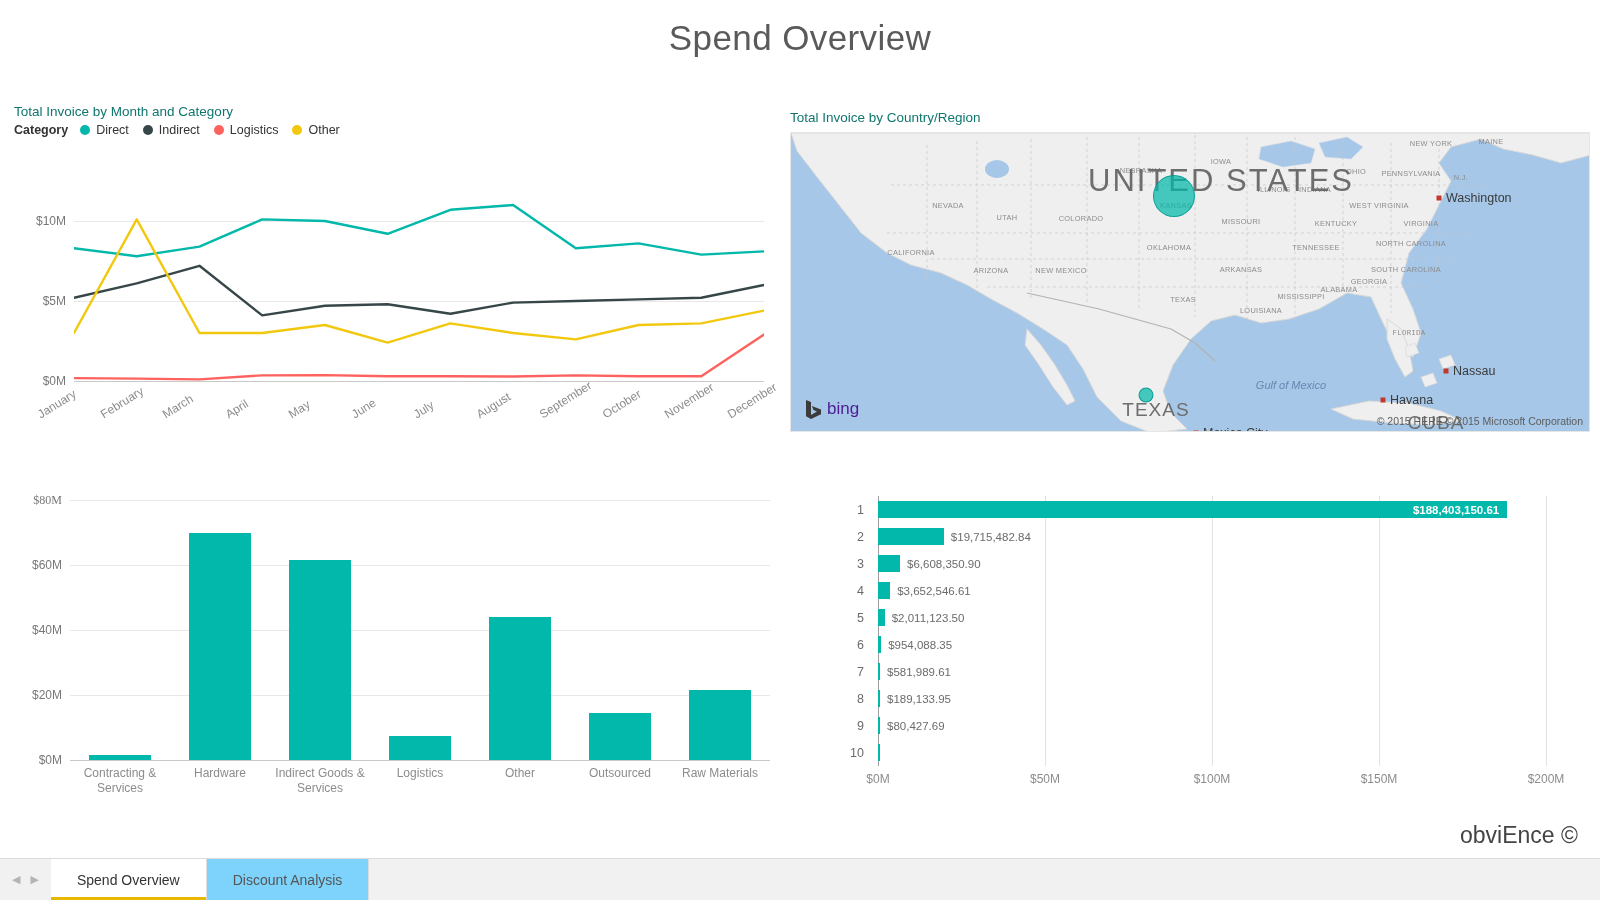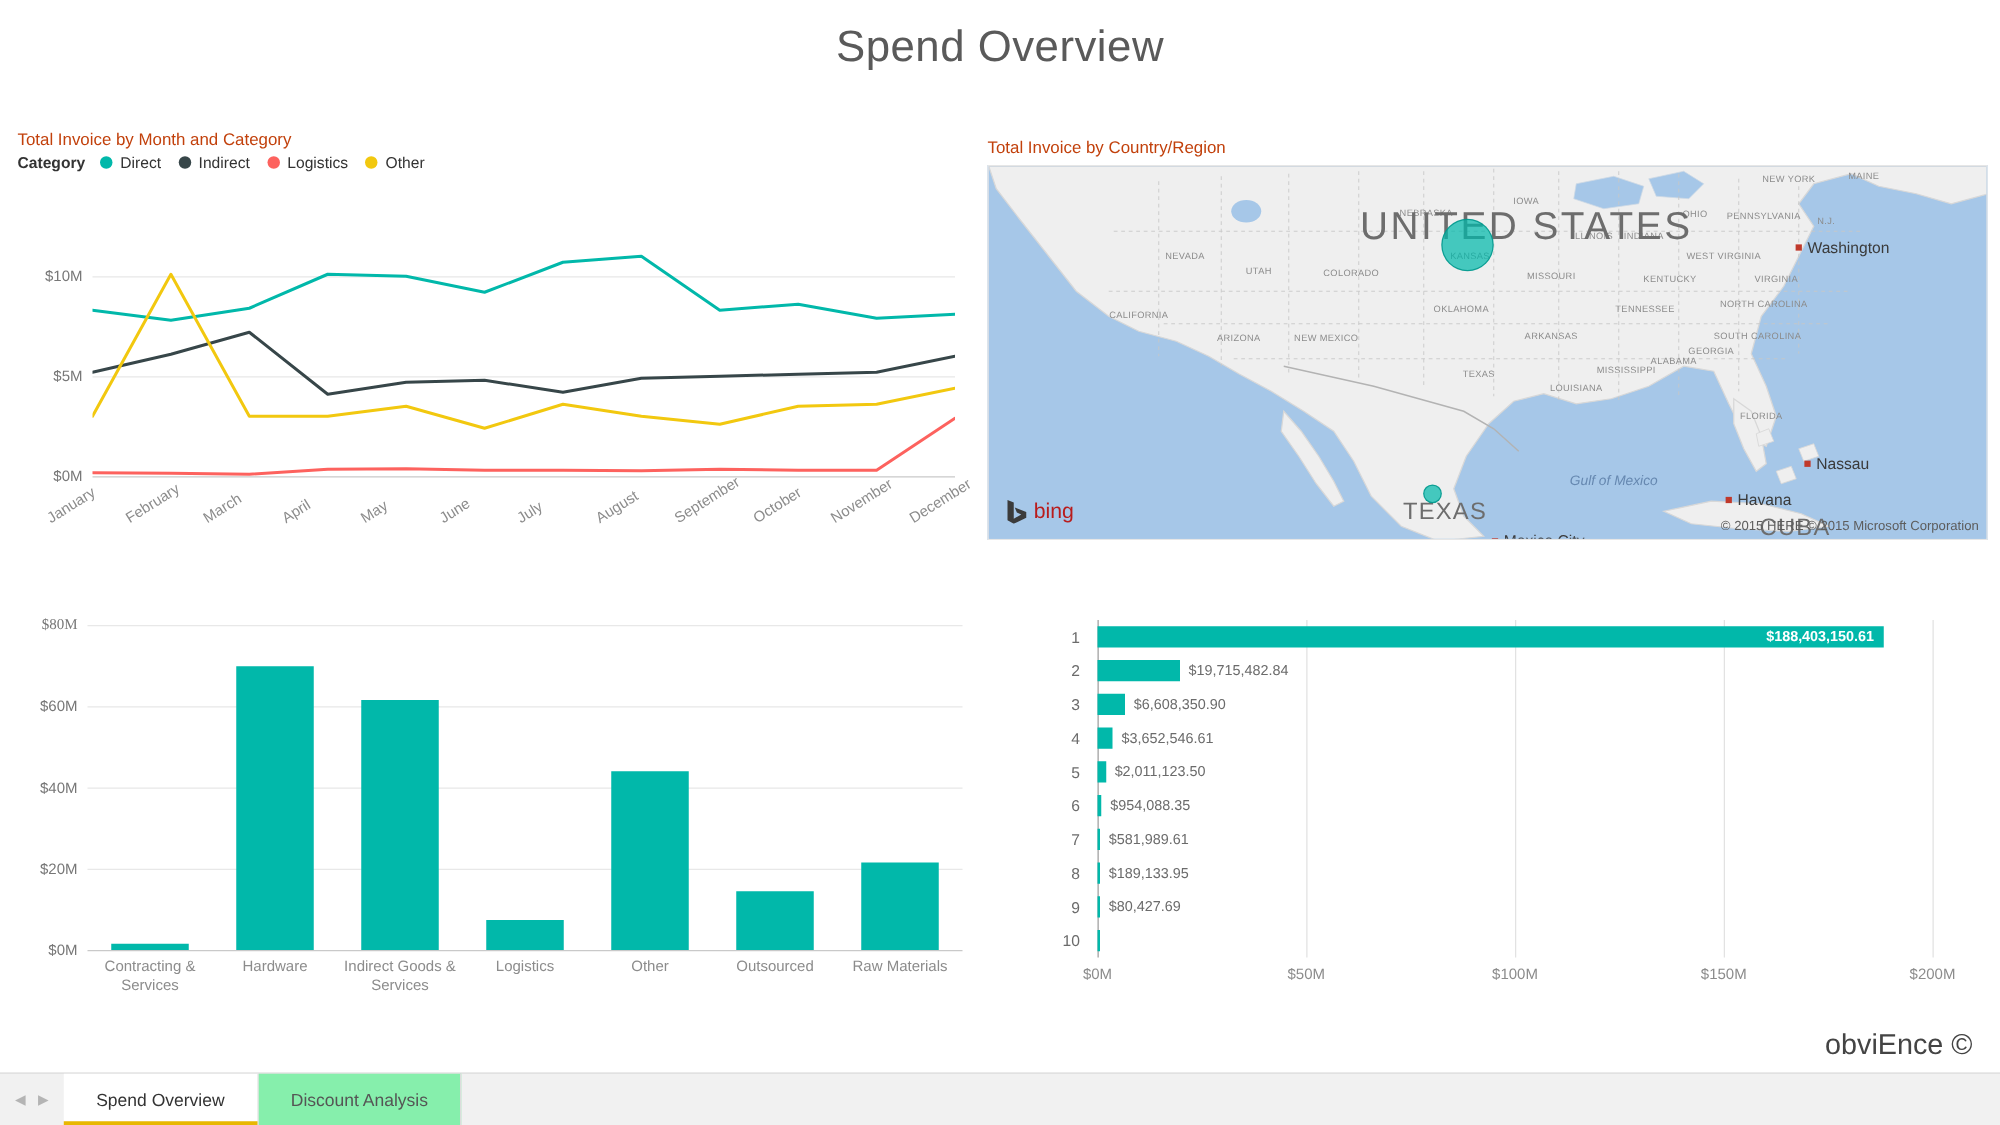--- a/index.html
+++ b/index.html
@@ -15,21 +15,21 @@
   .report-title {
     position: absolute; left: 0; top: 18px; width: 1600px;
     text-align: center;
     font-size: 35px; font-weight: 300; color: #5a5a5a;
     letter-spacing: .4px;
   }
 
   
   .visual { position: absolute; background: #fff; }
   .visual-title {
-    font-size: 13.5px; color: #c2410c; font-weight: 400;
+    font-size: 13.5px; color: #0f766e; font-weight: 400;
     white-space: nowrap;
   }
 
   
   .legend { display: flex; align-items: center; gap: 0; margin-top: 4px; }
   .legend-title { font-size: 12.5px; color: #333; font-weight: bold; margin-right: 12px; }
   .legend-item { display: flex; align-items: center; margin-right: 14px; }
   .legend-dot { width: 10px; height: 10px; border-radius: 50%; margin-right: 6px; display:block; }
   .legend-label { font-size: 12.5px; color: #333; }
 
@@ -55,21 +55,21 @@
   #map-visual { left: 790px; top: 110px; width: 800px; height: 322px; }
   .map-frame {
     position: absolute; left: 0; top: 22px; width: 800px; height: 300px;
     overflow: hidden; background: #a6c7e8;
     border: 1px solid #e6e6e6;
   }
   .map-svg { position:absolute; left:0; top:0; }
   .map-bing {
     position: absolute; left: 14px; bottom: 12px;
     display: flex; align-items: flex-end; gap: 5px;
-    font-size: 17px; color: #b91c1c; font-weight: 400;
+    font-size: 17px; color: #4c1d95; font-weight: 400;
   }
   .map-copy {
     position: absolute; right: 6px; bottom: 4px;
     font-size: 10.5px; color: #5d5d5d; white-space: nowrap;
   }
   .map-label {
     position: absolute; font-size: 7.4px; color: #8c8c8c;
     letter-spacing: .3px; white-space: nowrap; transform: translate(-50%,-50%);
   }
   .map-country {
@@ -144,21 +144,21 @@
   }
   .tab-nav {
     display: flex; align-items: center; gap: 10px;
     padding: 0 12px; color: #b4b4b4; font-size: 11px;
   }
   .tab-nav span { cursor: default; }
   .tab {
     display: flex; align-items: center; justify-content: center;
     padding: 0 26px; font-size: 14px; color: #555;
     border-right: 1px solid #dcdcdc; position: relative;
-    background: #86efac;
+    background: #7dd3fc;
   }
   .tab.active { background: #ffffff; color: #333; }
   .tab.active::after {
     content: ""; position: absolute; left: 0; right: 0; bottom: 0;
     height: 3px; background: #e8b700;
   }
 </style>
 </head>
 <body>
 
@@ -288,21 +288,21 @@
           <div class="map-label" style="left: 378px; top: 114px;">OKLAHOMA</div>
           <div class="map-label" style="left: 525px; top: 114px;">TENNESSEE</div>
           <div class="map-label" style="left: 620px; top: 110px;">NORTH CAROLINA</div>
           <div class="map-label" style="left: 450px; top: 136px;">ARKANSAS</div>
           <div class="map-label" style="left: 615px; top: 136px;">SOUTH CAROLINA</div>
           <div class="map-label" style="left: 392px; top: 166px;">TEXAS</div>
           <div class="map-label" style="left: 470px; top: 177px;">LOUISIANA</div>
           <div class="map-label" style="left: 510px; top: 163px;">MISSISSIPPI</div>
           <div class="map-label" style="left: 548px; top: 156px;">ALABAMA</div>
           <div class="map-label" style="left: 578px; top: 148px;">GEORGIA</div>
-          <div class="map-label" style="left: 618px; top: 200px;">FLORIDA</div>
+          <div class="map-label" style="left: 618px; top: 200px; font-family: Liberation Mono, monospace;">FLORIDA</div>
           <div class="map-label" style="left: 700px; top: 8px;">MAINE</div>
         </div>
       <div id="map-countries">
           <div class="map-country" style="left: 430px; top: 48px;">UNITED STATES</div>
           <div class="map-country small" style="left: 365px; top: 277px;">TEXAS</div>
           <div class="map-country small" style="left: 645px; top: 290px;">CUBA</div>
         </div>
       <div id="map-water">
           <div class="map-water-label" style="left: 500px; top: 252px;">Gulf of Mexico</div>
         </div>

